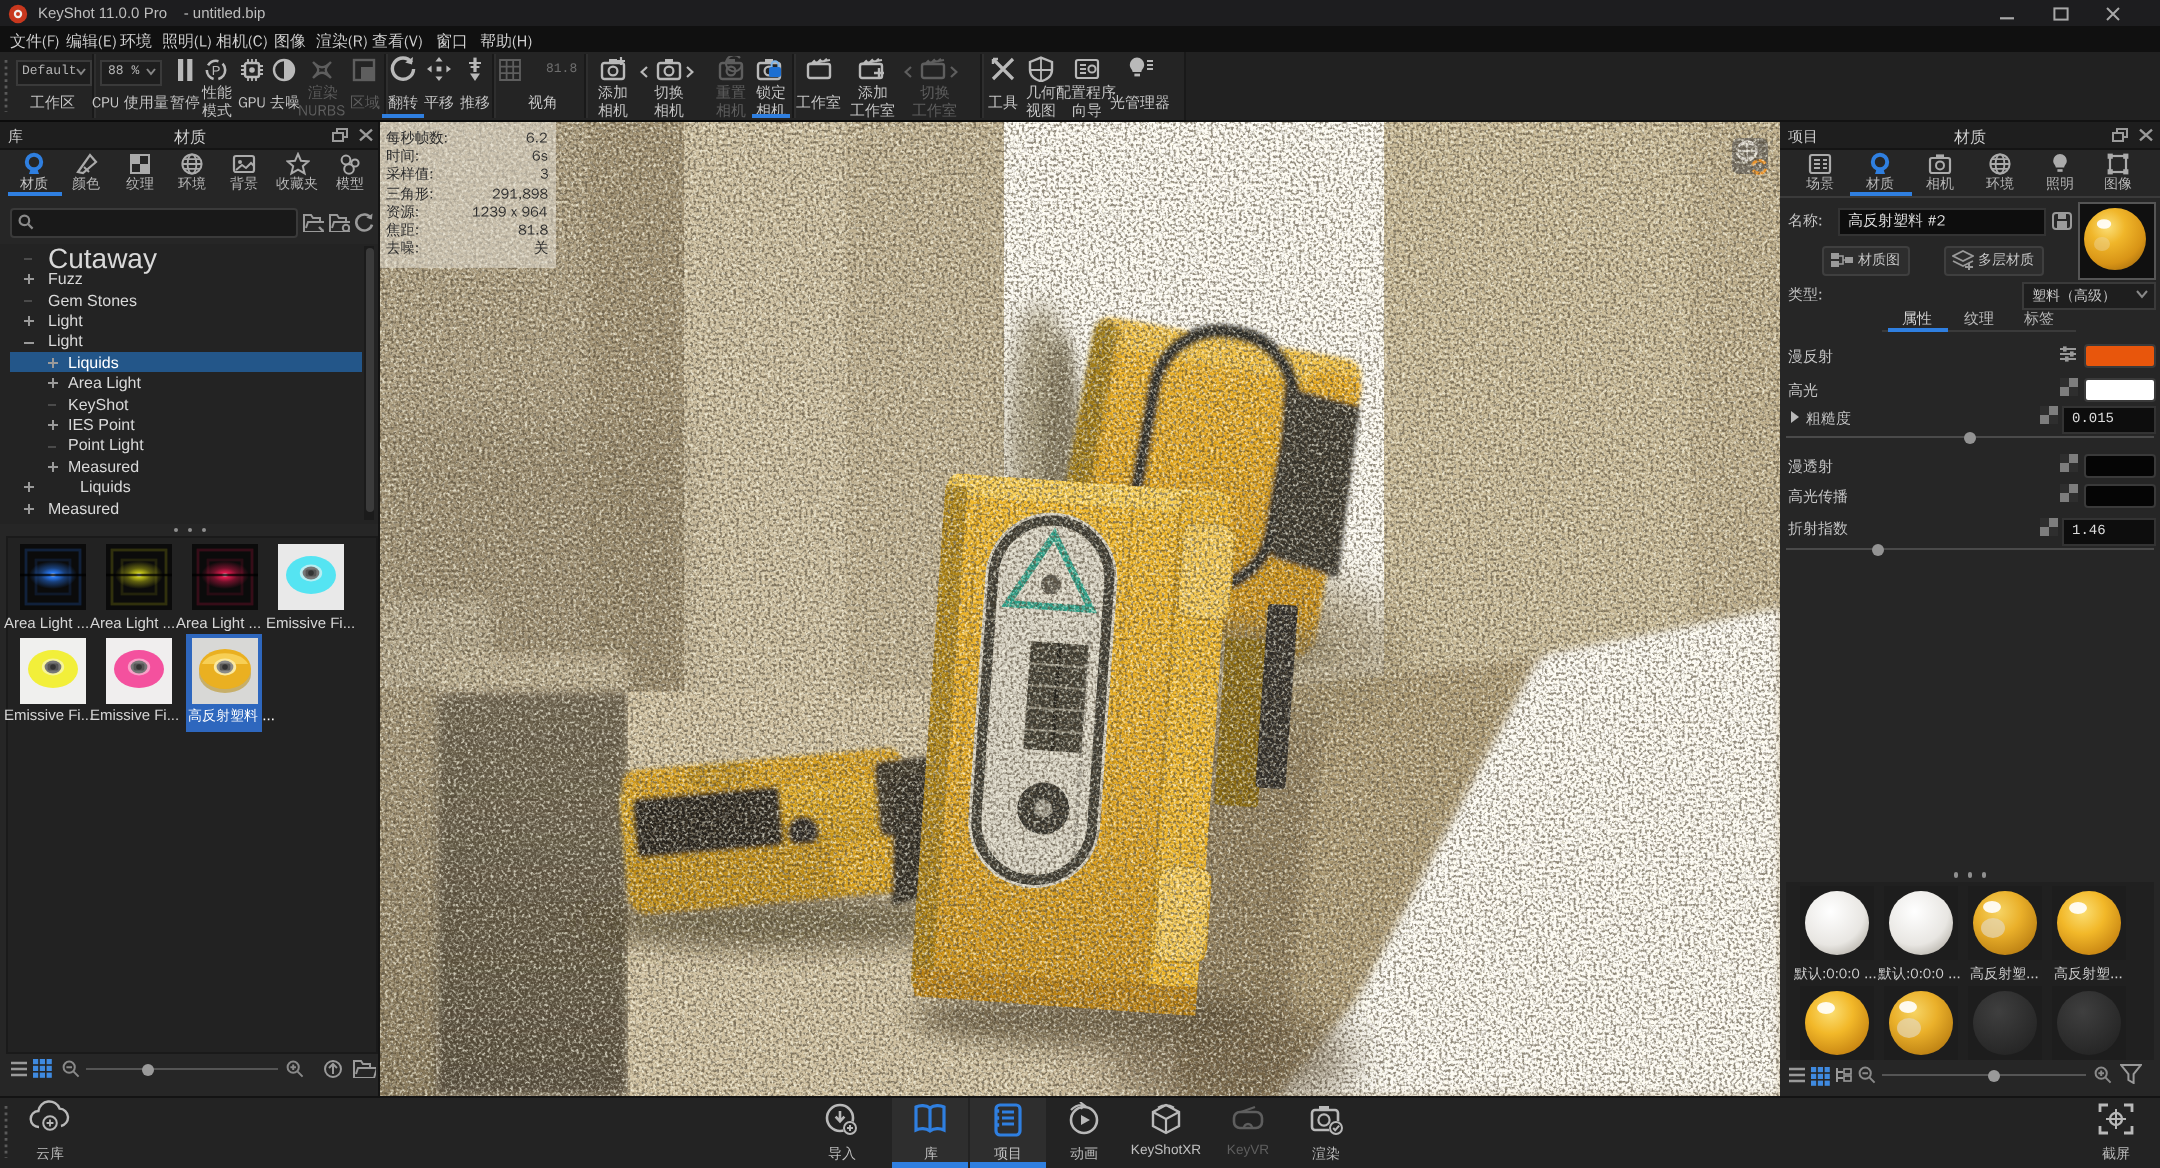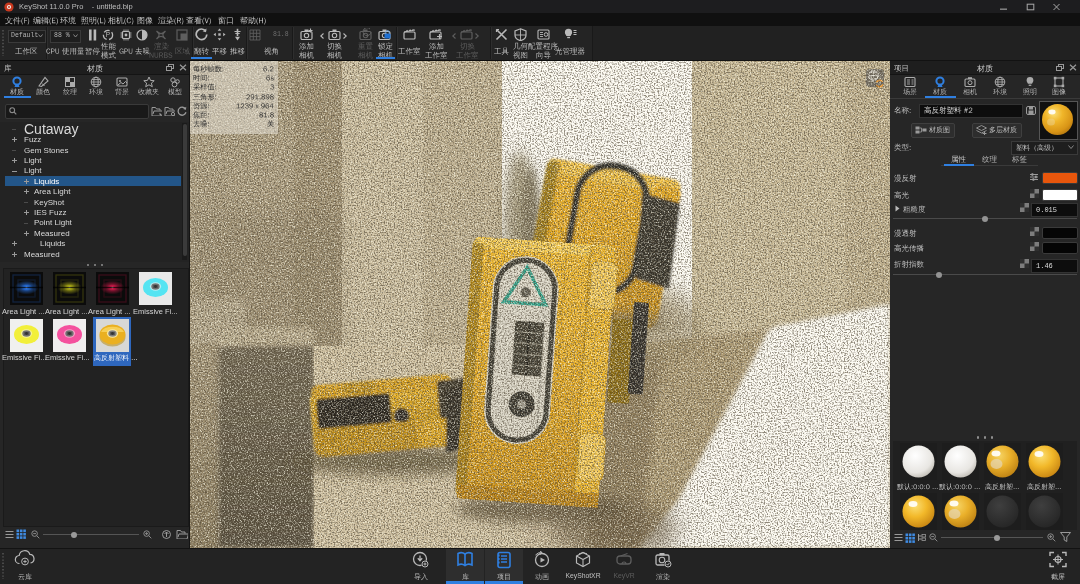--- a/index.html
+++ b/index.html
@@ -403,21 +403,21 @@
     <path d="M0 2.5 h5 M2.5 0 v5" stroke="#9a9a9a" stroke-width="1"></path>
   </svg>
 <div style="position:absolute;left:34px;top:187.20000000000005px;width:150px;height:9px;font-size:8px;line-height:9px;color:#d9d9d9">Area Light</div>
 <svg style="position:absolute;left:24px;top:189.40000000000003px;" width="5" height="5" viewBox="0 0 5 5" fill="none" xmlns="http://www.w3.org/2000/svg">
     <path d="M0 2.5 h5 M2.5 0 v5" stroke="#9a9a9a" stroke-width="1"></path>
   </svg>
 <div style="position:absolute;left:34px;top:197.60000000000005px;width:150px;height:9px;font-size:8px;line-height:9px;color:#d9d9d9">KeyShot</div>
 <svg style="position:absolute;left:24px;top:199.80000000000004px;" width="5" height="5" viewBox="0 0 5 5" fill="none" xmlns="http://www.w3.org/2000/svg">
     <path d="M0 2.5 h4" stroke="#565656" stroke-width="0.8"></path>
   </svg>
-<div style="position:absolute;left:34px;top:208.00000000000006px;width:150px;height:9px;font-size:8px;line-height:9px;color:#d9d9d9">IES Fuzz</div>
+<div style="position:absolute;left:34px;top:208.00000000000006px;width:150px;height:9px;font-size:8px;line-height:9px;color:#d9d9d9">IES Point</div>
 <svg style="position:absolute;left:24px;top:210.20000000000005px;" width="5" height="5" viewBox="0 0 5 5" fill="none" xmlns="http://www.w3.org/2000/svg">
     <path d="M0 2.5 h5 M2.5 0 v5" stroke="#9a9a9a" stroke-width="1"></path>
   </svg>
 <div style="position:absolute;left:34px;top:218.40000000000006px;width:150px;height:9px;font-size:8px;line-height:9px;color:#d9d9d9">Point Light</div>
 <svg style="position:absolute;left:24px;top:220.60000000000005px;" width="5" height="5" viewBox="0 0 5 5" fill="none" xmlns="http://www.w3.org/2000/svg">
     <path d="M0 2.5 h4" stroke="#565656" stroke-width="0.8"></path>
   </svg>
 <div style="position:absolute;left:34px;top:228.80000000000007px;width:150px;height:9px;font-size:8px;line-height:9px;color:#d9d9d9">Measured</div>
 <svg style="position:absolute;left:24px;top:231.00000000000006px;" width="5" height="5" viewBox="0 0 5 5" fill="none" xmlns="http://www.w3.org/2000/svg">
     <path d="M0 2.5 h5 M2.5 0 v5" stroke="#9a9a9a" stroke-width="1"></path>

